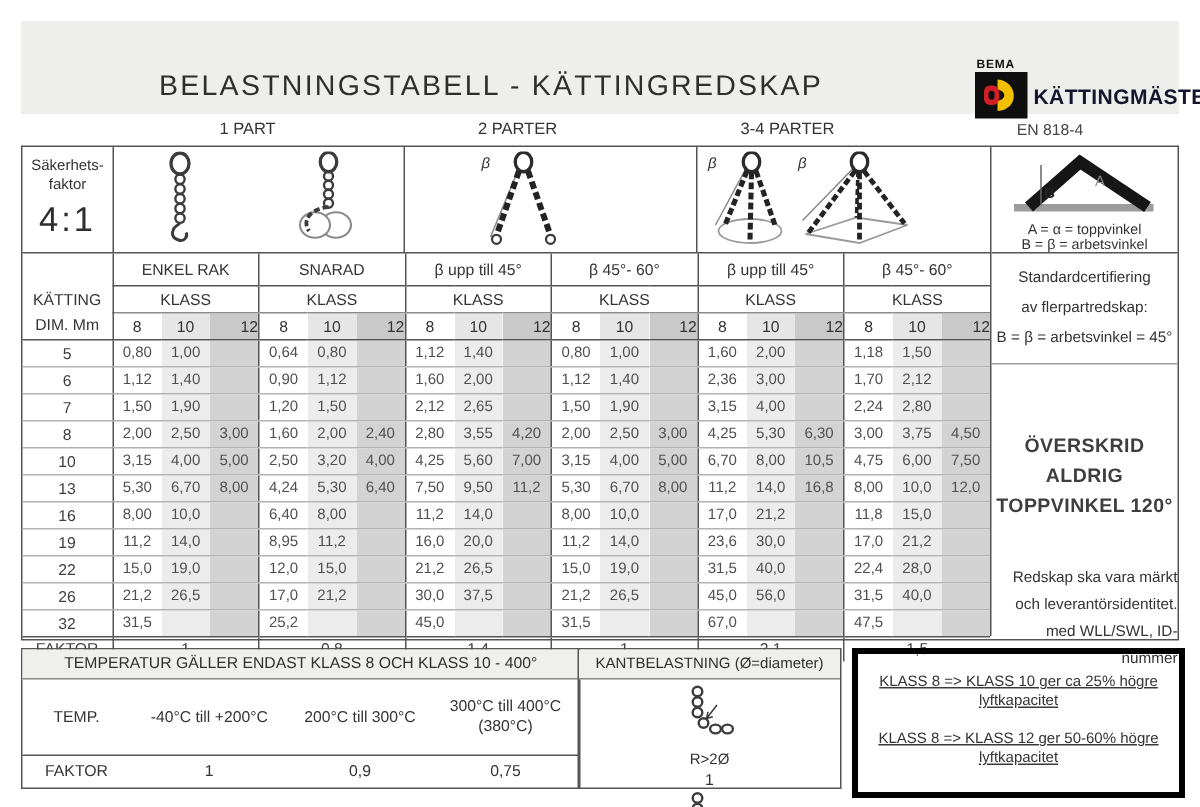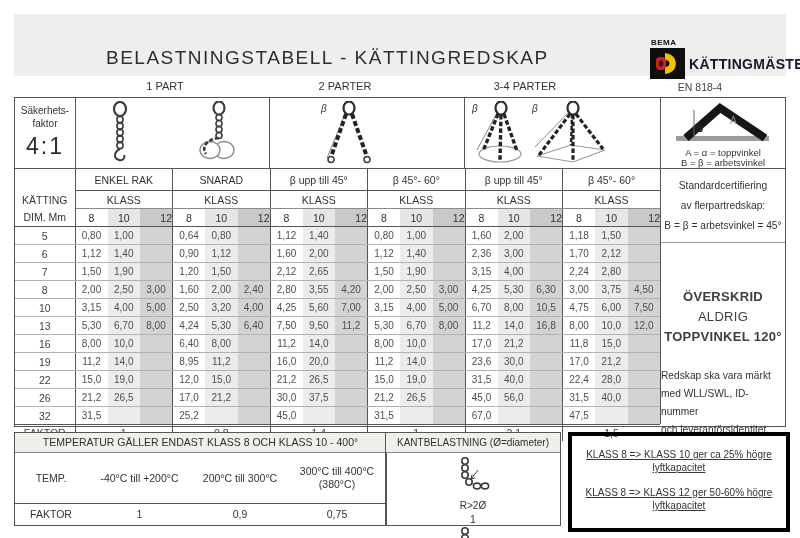--- a/index.html
+++ b/index.html
@@ -46,22 +46,22 @@
   #cols-row .c12{background:#c9c9c9;text-align:right;}
   #faktor-row td{height:16px;font-size:10.5px;color:#3f3f3f;}
   #faktor-row td.dim{border-right:1px solid #555;}
 
   
   .right-panel{position:absolute;left:645px;top:0;width:124px;height:326px;border-left:1px solid #555;}
   .rp-diagram{height:70px;border-bottom:1px solid #555;text-align:center;}
   .rp-legend{font-size:9.5px;line-height:12px;color:#333;margin-top:-2px;}
   .rp-cert{text-align:center;font-size:10.2px;line-height:20px;color:#333;padding-top:7px;padding-bottom:6px;border-bottom:1px solid #9a9a9a;}
   .rp-warning{margin-top:44px;text-align:center;font-size:13px;line-height:20px;color:#3e3e3e;font-weight:600;letter-spacing:.3px;}
-  .rp-warning b{font-weight:400;}
-  .rp-marking{margin-top:20px;text-align:left;font-size:10.2px;line-height:18px;color:#333;}
+  .rp-warning b{font-weight:700;}
+  .rp-marking{margin-top:30px;text-align:right;font-size:10.2px;line-height:18px;color:#333;}
 
   
   .box-title{height:19px;background:#efefec;border-bottom:1px solid #8a8a8a;text-align:center;font-size:10.5px;line-height:19px;color:#2f2f2f;white-space:nowrap;}
   .temp-box{position:absolute;left:14px;top:432px;width:371px;height:92px;border:1px solid #555;}
   .temp-grid{display:grid;grid-template-columns:72px 105px 96px 98px;align-items:center;}
   .temp-body{height:50px;font-size:10.5px;color:#333;text-align:center;line-height:13px;}
   .temp-faktor{height:21px;border-top:1px solid #555;line-height:21px;font-size:10.5px;color:#333;text-align:center;}
   .kant-box{position:absolute;left:385px;top:432px;width:174px;height:92px;border:1px solid #555;}
   .kant-items{display:grid;grid-template-columns:1fr;text-align:center;margin-top:2px;}
   .kant-item .klabel{font-size:10px;color:#333;margin-top:1px;}
@@ -498,22 +498,22 @@
         <div>Standardcertifiering</div>
         <div>av flerpartredskap:</div>
         <div>B = β = arbetsvinkel = 45°</div>
       </div>
       <div class="rp-warning">
         <div><span>ÖVERSKRID</span> <b>ALDRIG</b></div>
         <div>TOPPVINKEL 120°</div>
       </div>
       <div class="rp-marking">
         <div>Redskap ska vara märkt</div>
+        <div>och leverantörsidentitet.</div>
         <div>med WLL/SWL, ID-nummer</div>
-        <div>och leverantörsidentitet.</div>
       </div>
     </div>
   </div>
 
   <div class="temp-box">
     <div class="box-title">TEMPERATUR GÄLLER ENDAST KLASS 8 OCH KLASS 10 - 400°</div>
     <div class="temp-grid temp-body">
       <div>TEMP.</div>
       <div>-40°C till +200°C</div>
       <div>200°C till 300°C</div>

